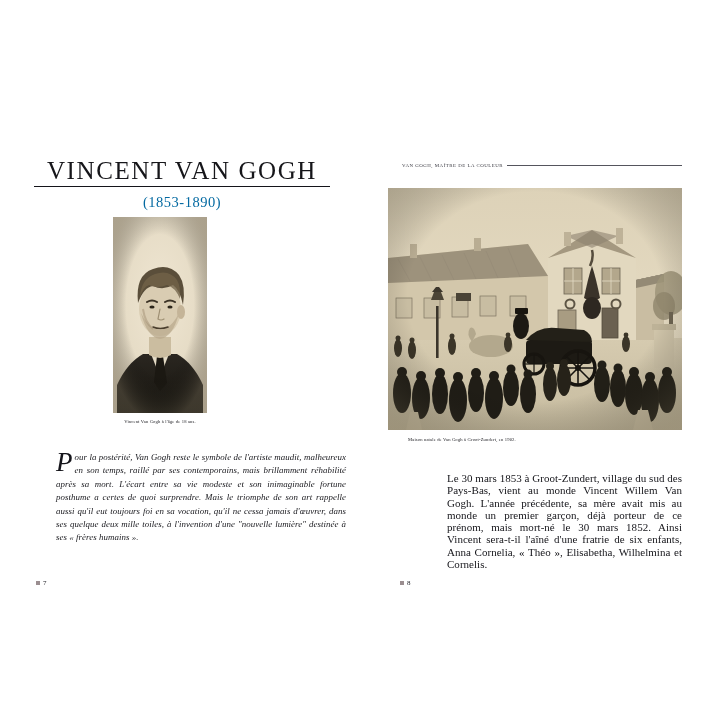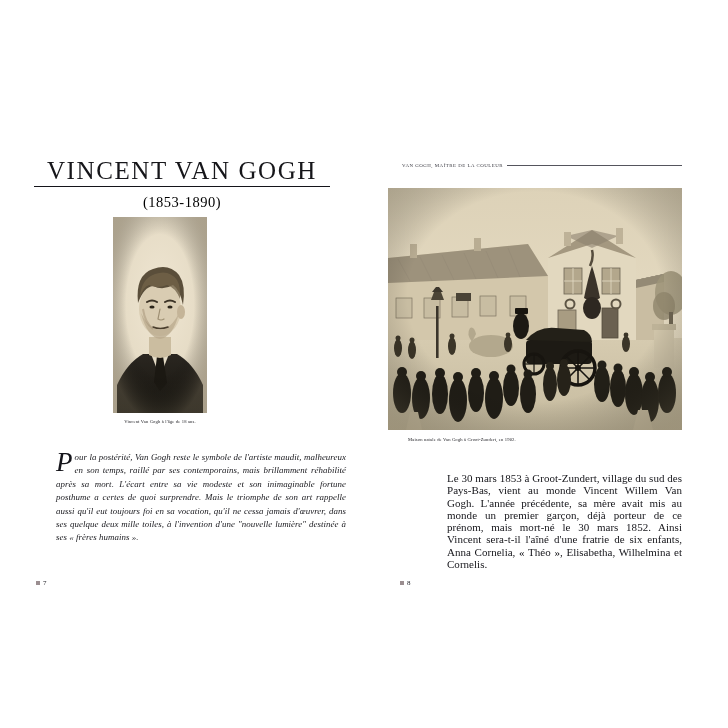--- a/index.html
+++ b/index.html
@@ -62,21 +62,21 @@
   }
   .title-rule {
     margin-top: 2px;
     height: 1px;
     background: #14141a;
     width: 100%;
   }
   .book-dates {
     margin-top: 7px;
     font-size: 14.5px;
-    color: #000000;
+    color: #0369a1;
     letter-spacing: 0.5px;
   }
 
   .portrait-wrap {
     position: absolute;
     left: 113px;
     top: 217px;
     width: 94px;
     height: 196px;
   }

